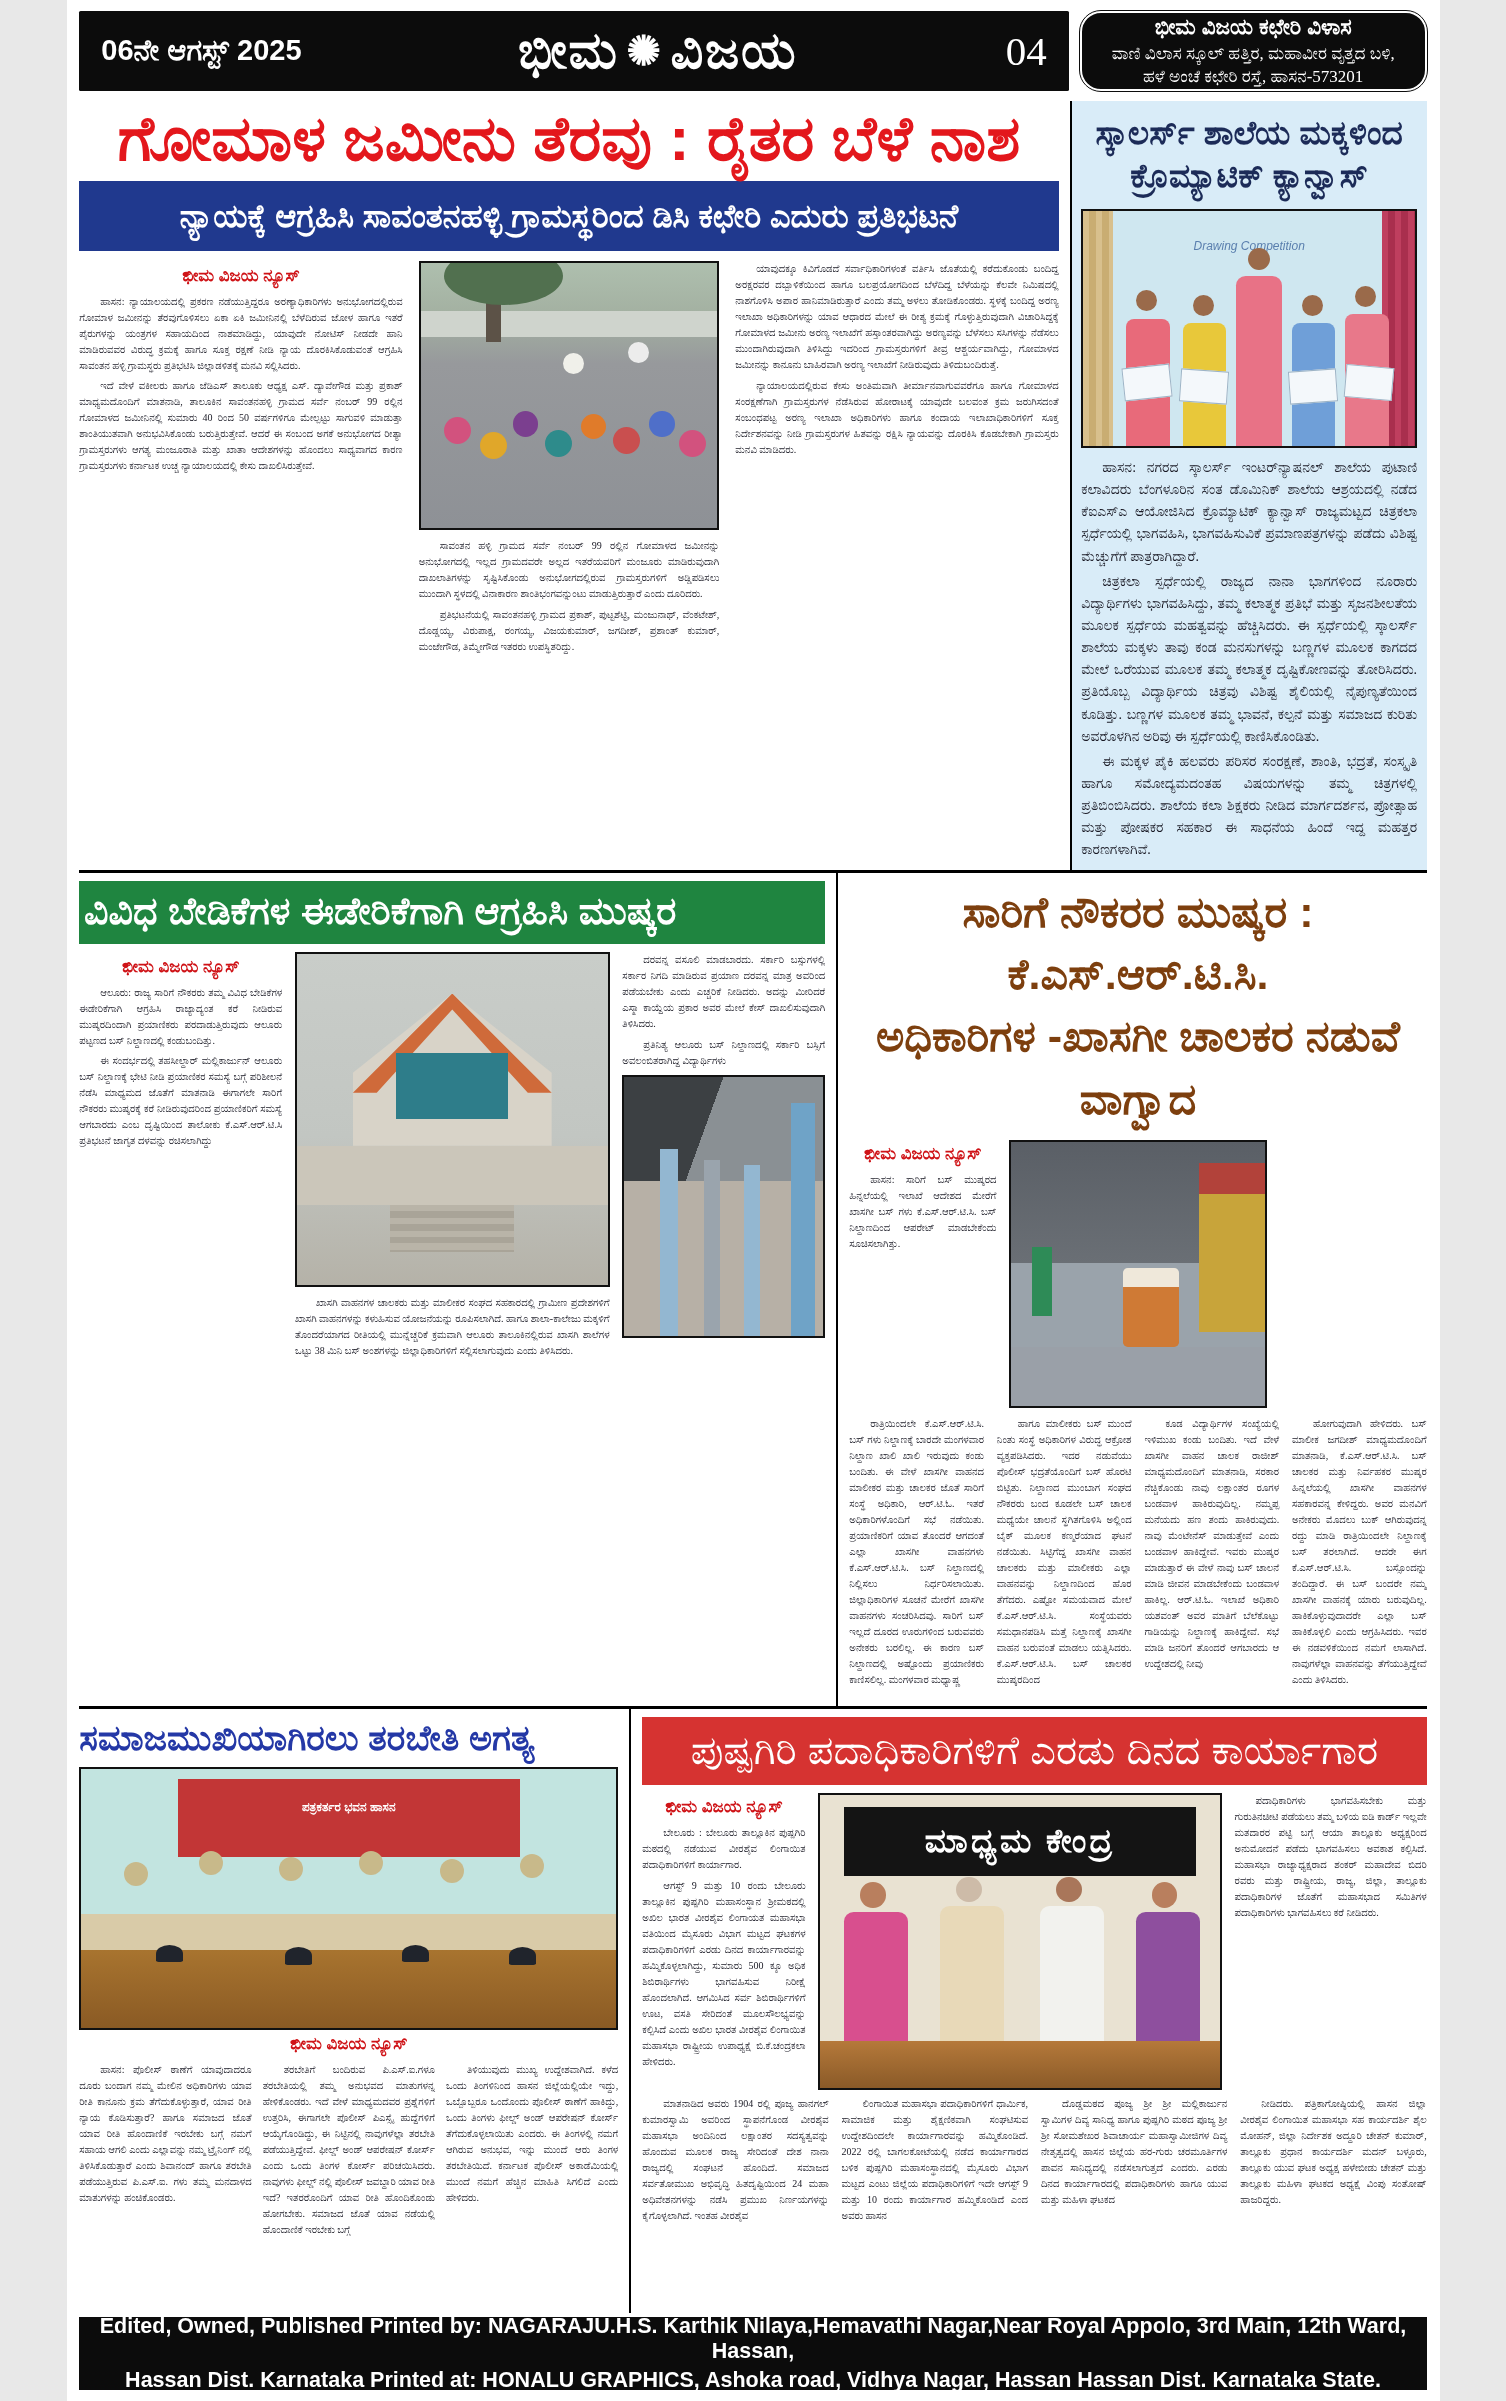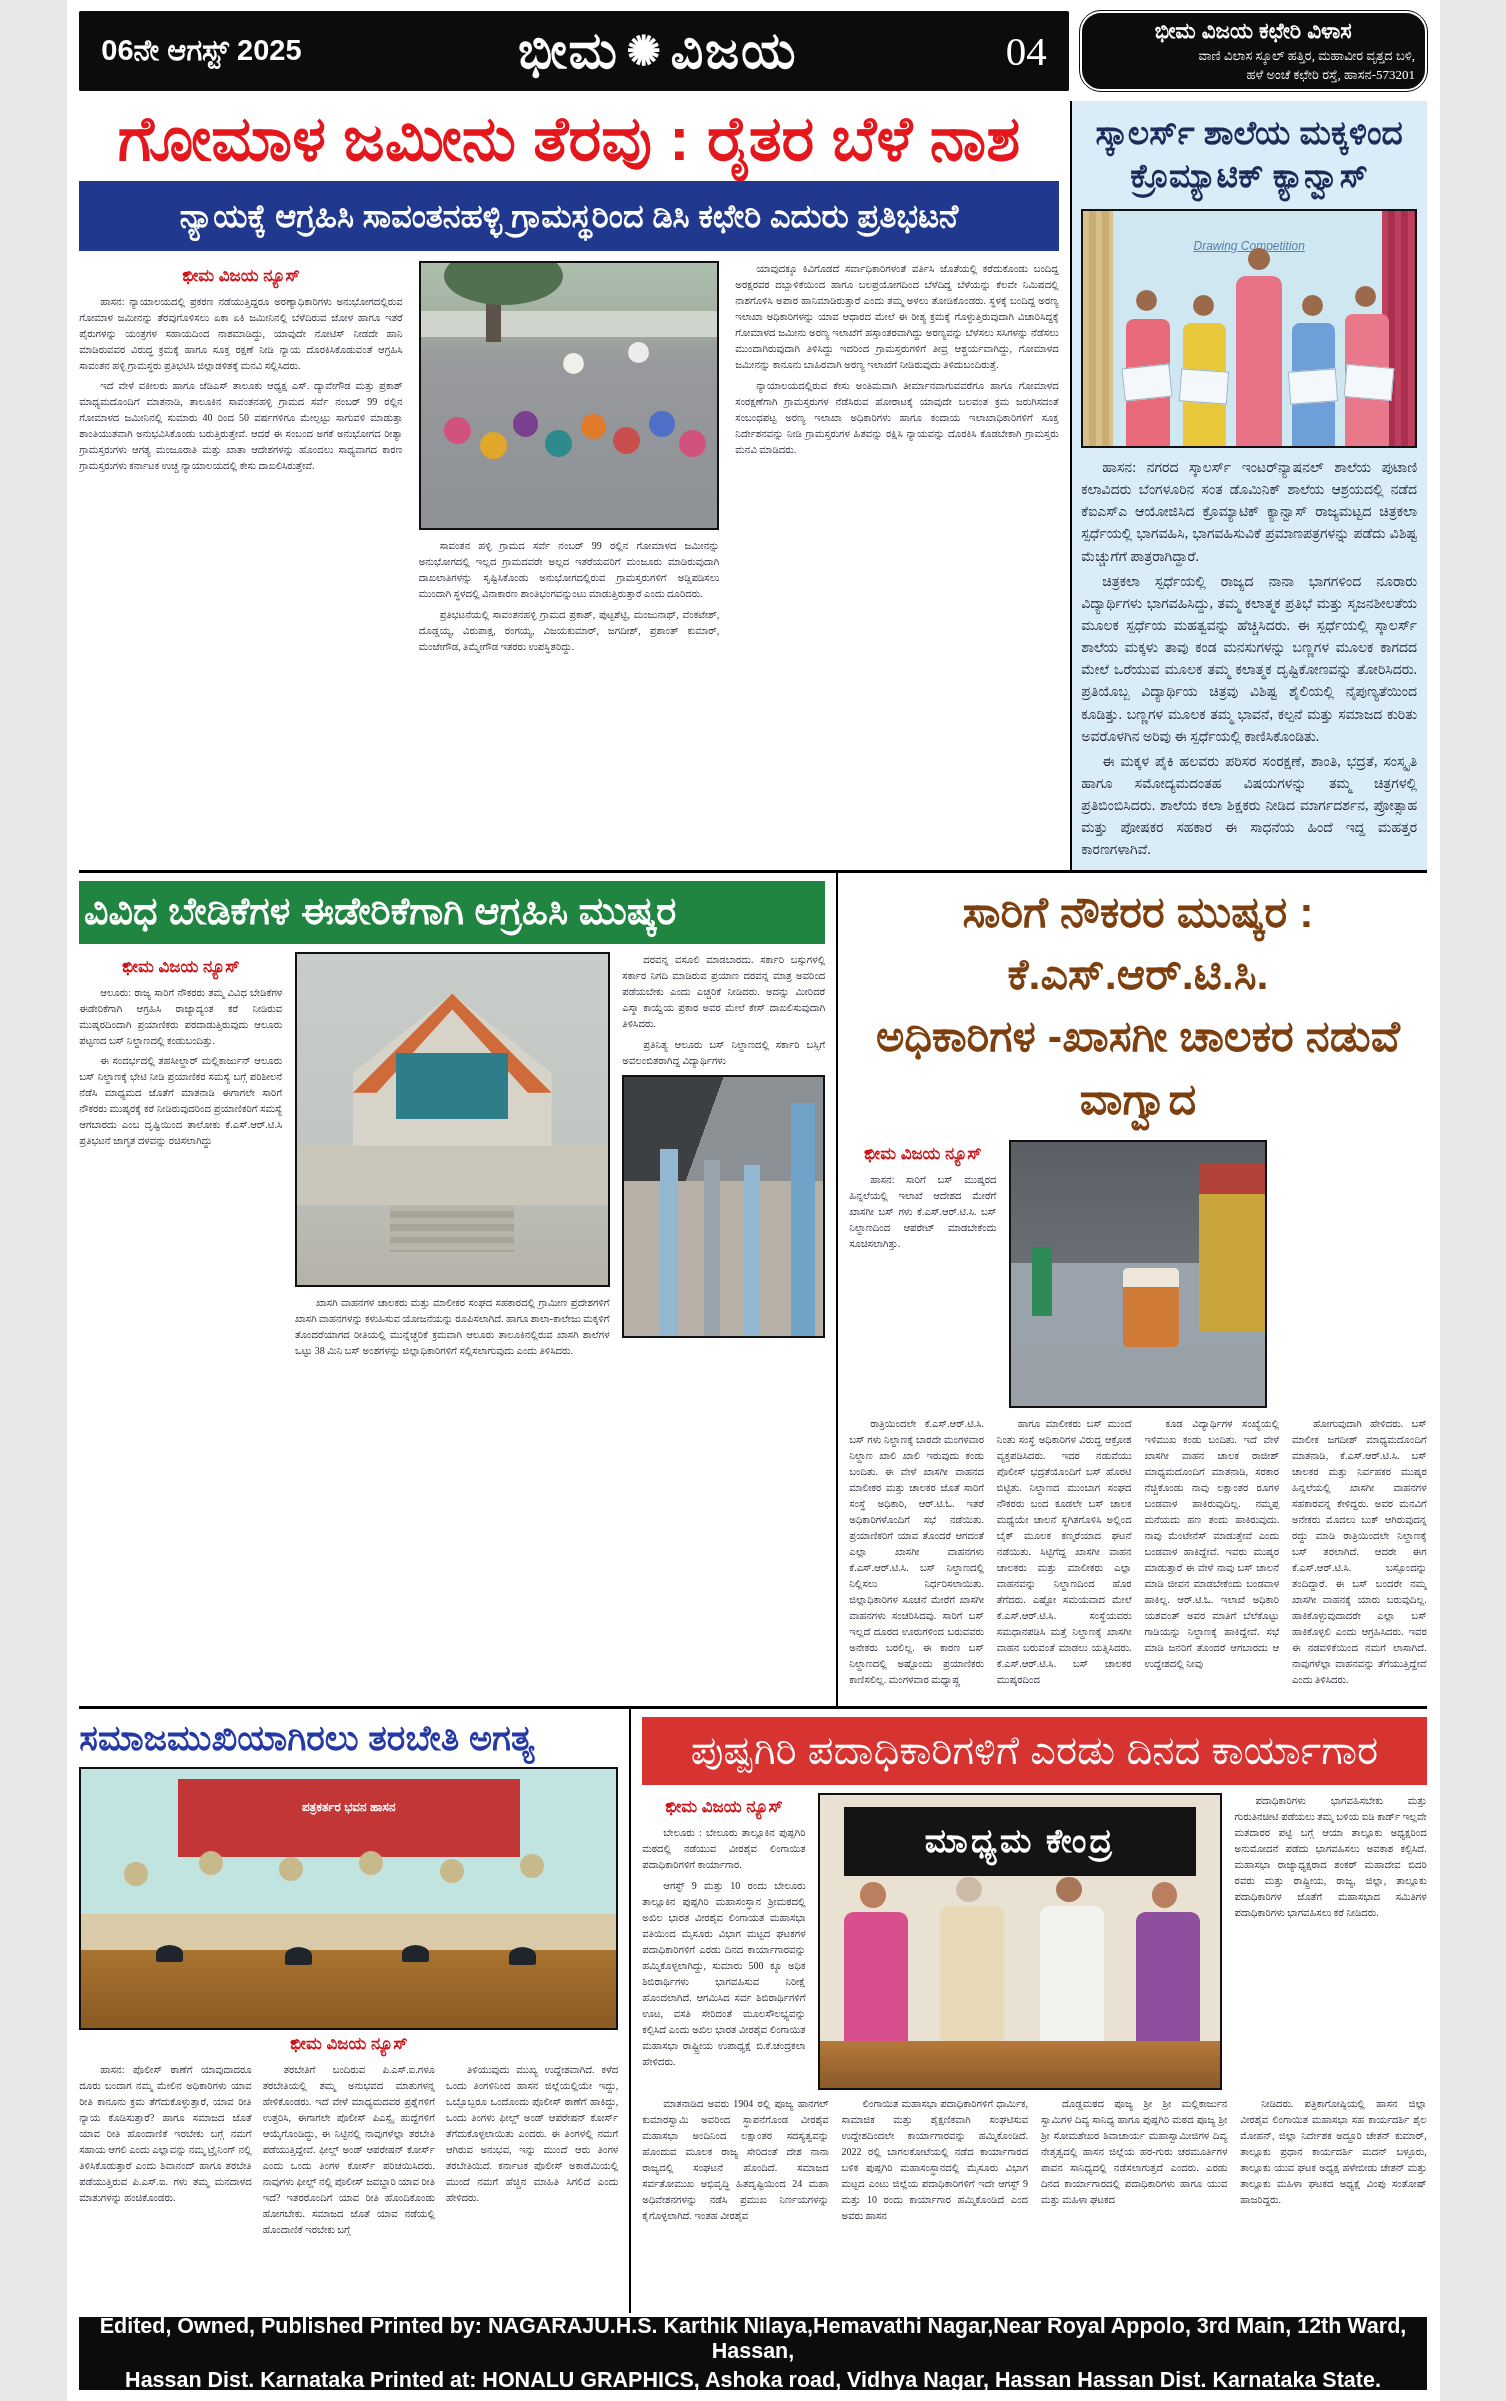--- a/index.html
+++ b/index.html
@@ -19,21 +19,21 @@
   .mast-title{ flex:1; text-align:center; font-family:"Liberation Sans",sans-serif;
     font-weight:700; font-size:51px; letter-spacing:1.6px; display:flex; align-items:center; justify-content:center; gap:8px;}
   .wheel{ font-size:41px; line-height:1; }
   .page-no{ font-family:"Liberation Serif",serif; font-size:41px; width:96px; text-align:right; }
   .addr-box{
     width:347px; background:#0c0c0c; color:#fff; border-radius:21px;
     border:2.4px solid #fff; outline:1.6px solid #0c0c0c;
     text-align:center; padding:6.4px 9.6px; display:flex; flex-direction:column; justify-content:center; gap:3.2px;
   }
   .addr-title{ font-family:"Liberation Sans",sans-serif; font-weight:700; font-size:21.5px; }
-  .addr-line{ font-size:13px;text-align:right; }
+  .addr-line{ font-size:17px; }
 
   
   .byline{ text-align:center; color:#cf1317; font-family:"Liberation Sans",sans-serif;
     font-weight:700; font-size:16.7px; margin:4.8px 0 8px 0; }
   .byline .dot{ font-size:12.8px; margin-right:6.4px; }
   .cols p, .colp{ font-size:10px; line-height:1.6; text-align:justify; text-indent:21px; margin-bottom:4.8px; }
   .photo{ position:relative; overflow:hidden; border:2.4px solid #111; width:100%; }
   .dot{ position:absolute; border-radius:50%; }
   .rect{ position:absolute; }
 
@@ -179,21 +179,21 @@
         </div>
       </div>
     </article>
 
     <aside class="sidebar">
       <h2 class="side-headline">
         <span>ಸ್ಕಾಲರ್ಸ್ ಶಾಲೆಯ ಮಕ್ಕಳಿಂದ</span><br>
         <span>ಕ್ರೊಮ್ಯಾಟಿಕ್ ಕ್ಯಾನ್ವಾಸ್</span>
       </h2>
       <div class="photo scholars-photo">
-        <div class="small-sign" style="left:0;right:0;top:12%;color:#5a7fae;font-size:12px;font-style:italic;text-decoration:underline;">Drawing Competition</div>
+        <div class="small-sign" style="left:0;right:0;top:12%;color:#5a7fae;font-size:12px;font-style:italic;">Drawing Competition</div>
         <div class="rect" style="left:0;top:0;width:9%;height:100%;background:repeating-linear-gradient(90deg,#d8c08d 0 6.4px,#c9ad72 6.4px 12.8px);"></div>
         <div class="rect" style="right:0;top:0;width:10%;height:100%;background:repeating-linear-gradient(90deg,#bf3f5f 0 6.4px,#a92f4e 6.4px 12.8px);"></div>
         <div class="rect" style="left:13%;top:46%;width:13%;height:54%;background:#e86a7a;border-radius:8px 8px 0 0;"></div>
         <div class="rect" style="left:30%;top:48%;width:13%;height:52%;background:#e8c83a;border-radius:8px 8px 0 0;"></div>
         <div class="rect" style="left:46%;top:28%;width:14%;height:72%;background:#e87286;border-radius:9.6px 9.6px 0 0;"></div>
         <div class="rect" style="left:63%;top:48%;width:13%;height:52%;background:#6f9fd8;border-radius:8px 8px 0 0;"></div>
         <div class="rect" style="left:79%;top:44%;width:13%;height:56%;background:#e8788a;border-radius:8px 8px 0 0;"></div>
         <div class="dot" style="left:16%;top:34%;width:21px;height:21px;background:#9a6a4a;"></div>
         <div class="dot" style="left:33%;top:36%;width:21px;height:21px;background:#9a6a4a;"></div>
         <div class="dot" style="left:49.5%;top:16%;width:22px;height:22px;background:#9a6a4a;"></div>

